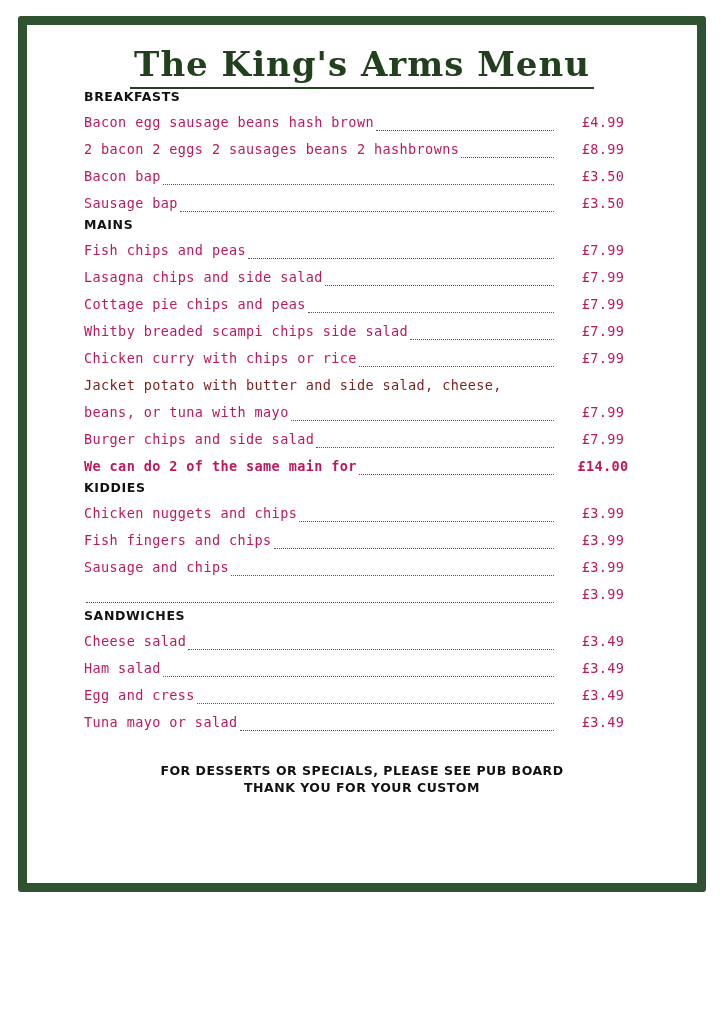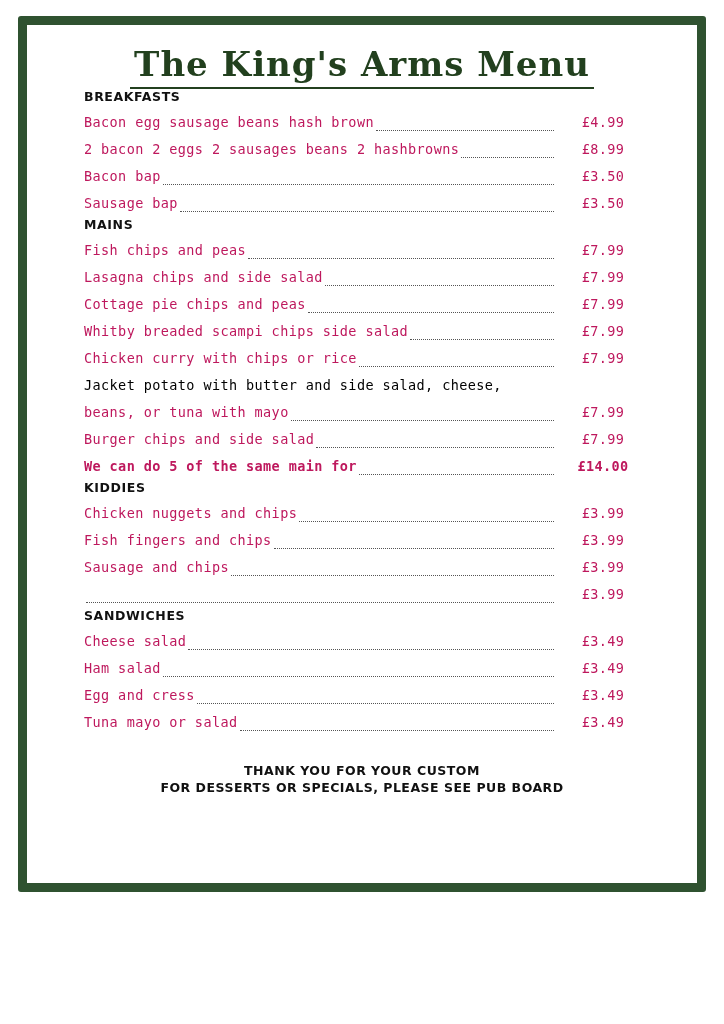--- a/index.html
+++ b/index.html
@@ -102,21 +102,21 @@
     padding-left: 8px;
   }
   .item.bold .name,
   .item.bold .price {
     font-weight: bold;
   }
   .item-multiline {
     font-size: 13.5px;
     line-height: 27px;
     letter-spacing: 0.4px;
-    color: #000000;
+    color: #7f1d1d;
   }
   .footer {
     margin-top: 26px;
     text-align: center;
     font-family: "DejaVu Sans", sans-serif;
     font-weight: bold;
     font-size: 12.5px;
     letter-spacing: 0.5px;
     color: #111111;
     line-height: 17px;
@@ -200,21 +200,21 @@
           <span class="price">£7.99</span>
         </div>
       </div>
 
       <div class="item">
         <span class="name">Burger chips and side salad</span>
         <span class="leader"></span>
         <span class="price">£7.99</span>
       </div>
       <div class="item bold">
-        <span class="name">We can do 5 of the same main for</span>
+        <span class="name">We can do 2 of the same main for</span>
         <span class="leader"></span>
         <span class="price">£14.00</span>
       </div>
     </div>
 
     <div class="section">
       <div class="section-title">KIDDIES</div>
 
       <div class="item">
         <span class="name">Chicken nuggets and chips</span>
@@ -257,18 +257,18 @@
         <span class="price">£3.49</span>
       </div>
       <div class="item">
         <span class="name">Tuna mayo or salad</span>
         <span class="leader"></span>
         <span class="price">£3.49</span>
       </div>
     </div>
 
     <div class="footer">
+      <div>FOR DESSERTS OR SPECIALS, PLEASE SEE PUB BOARD</div>
       <div>THANK YOU FOR YOUR CUSTOM</div>
-      <div>FOR DESSERTS OR SPECIALS, PLEASE SEE PUB BOARD</div>
     </div>
 
   </div>
 </div>
 
 </body></html>

